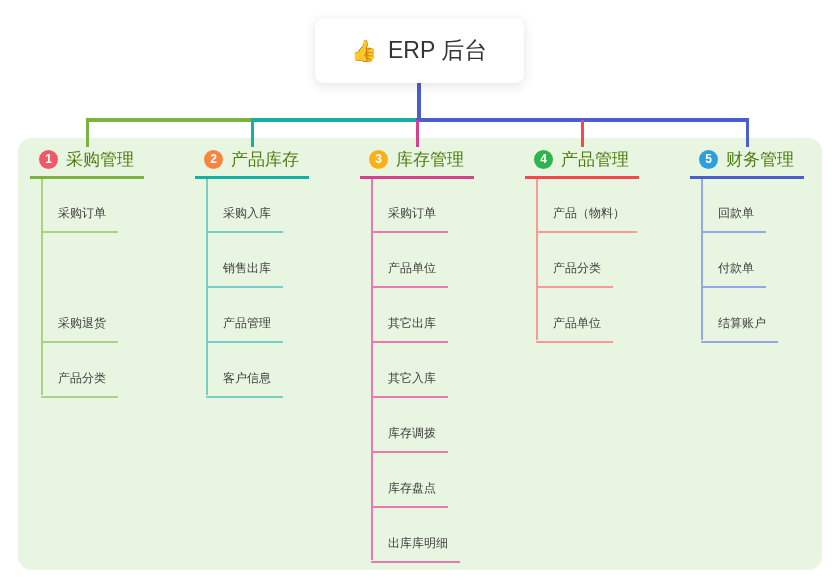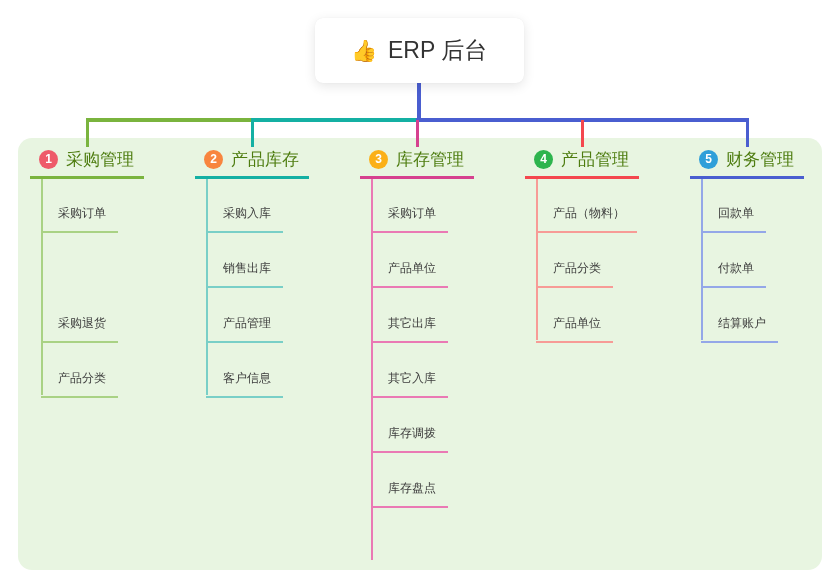--- a/index.html
+++ b/index.html
@@ -123,20 +123,23 @@
       </div>
     <div class="child c3">
         <span>其它入库</span>
       </div>
     <div class="child c4">
         <span>库存调拨</span>
       </div>
     <div class="child c5">
         <span>库存盘点</span>
       </div>
+    <div class="child c6">
+        <span>出库库明细</span>
+      </div>
   </div>
 
   <div class="branch" style="left: 525px; --c: #f4474e; --cl: #f79b96; --bc: #2db44d;">
     <div class="bhead">
       <span class="badge">4</span>
       <span class="blabel">产品管理</span>
     </div>
     <div class="vline vl-3"></div>
     <div class="child c0">
         <span>产品（物料）</span>

